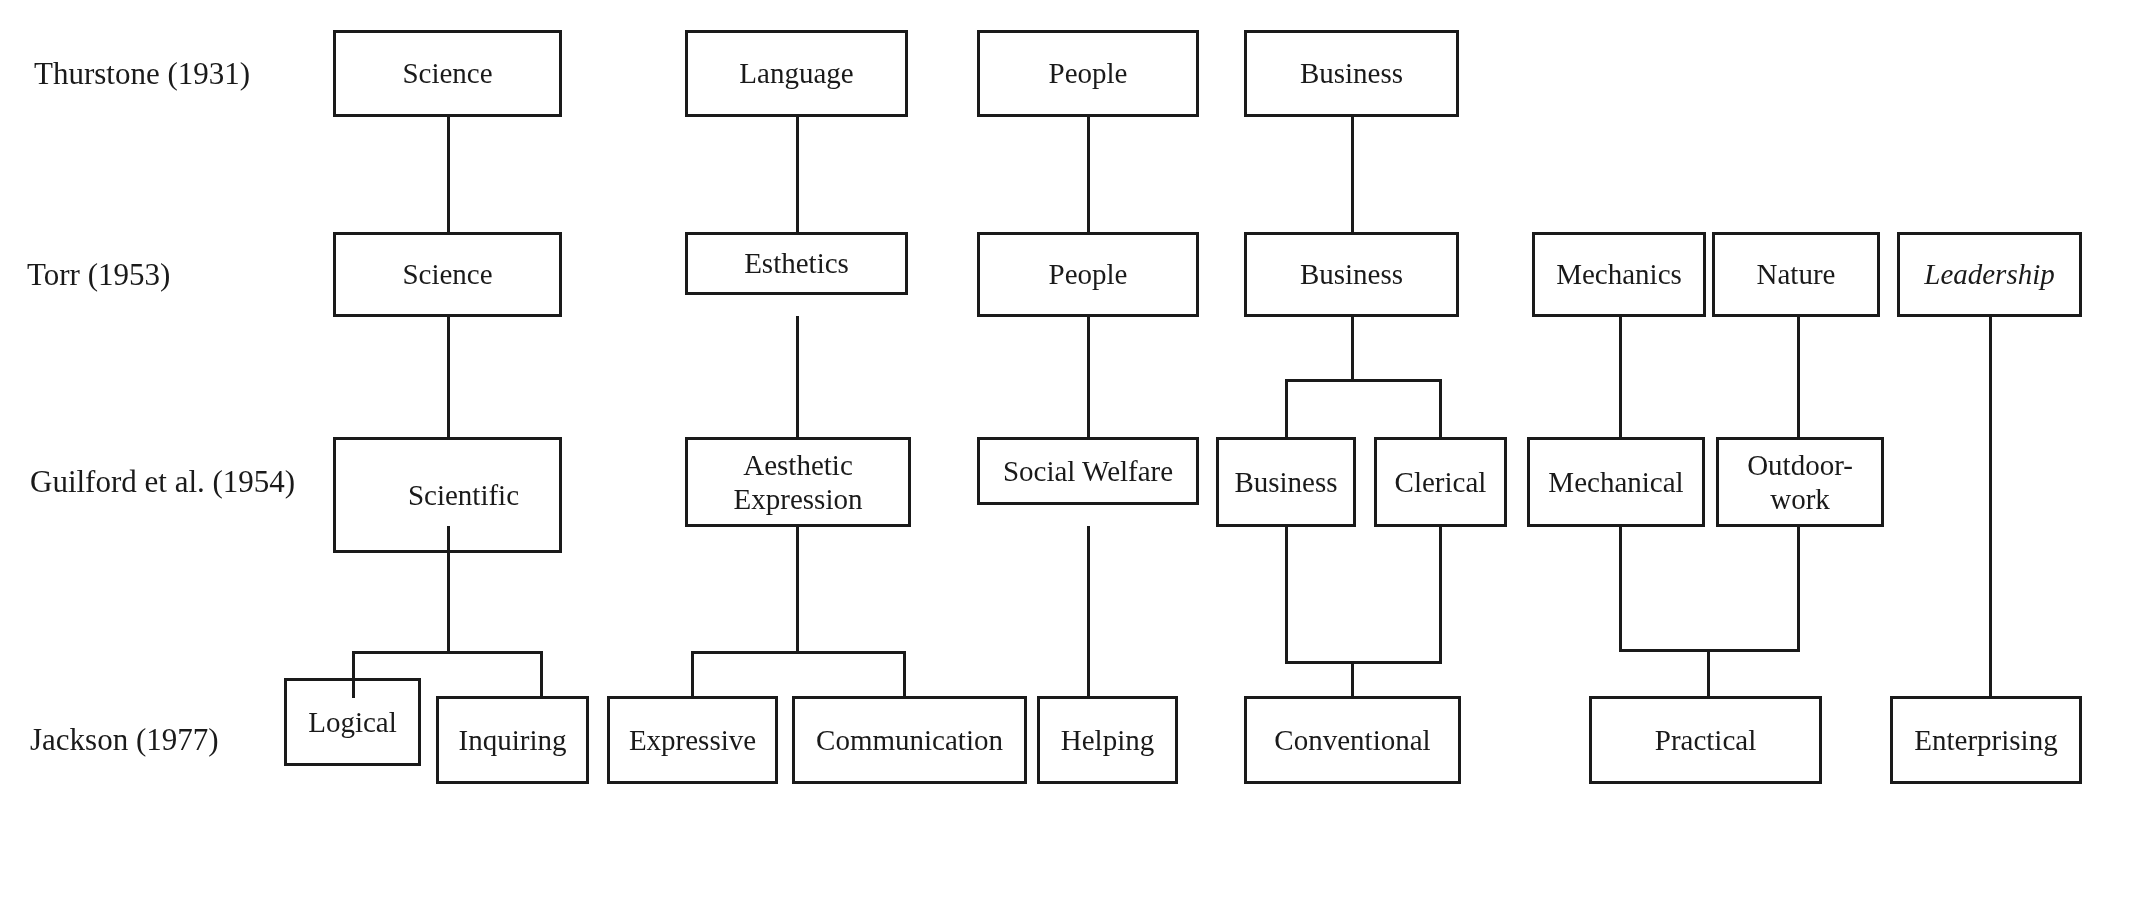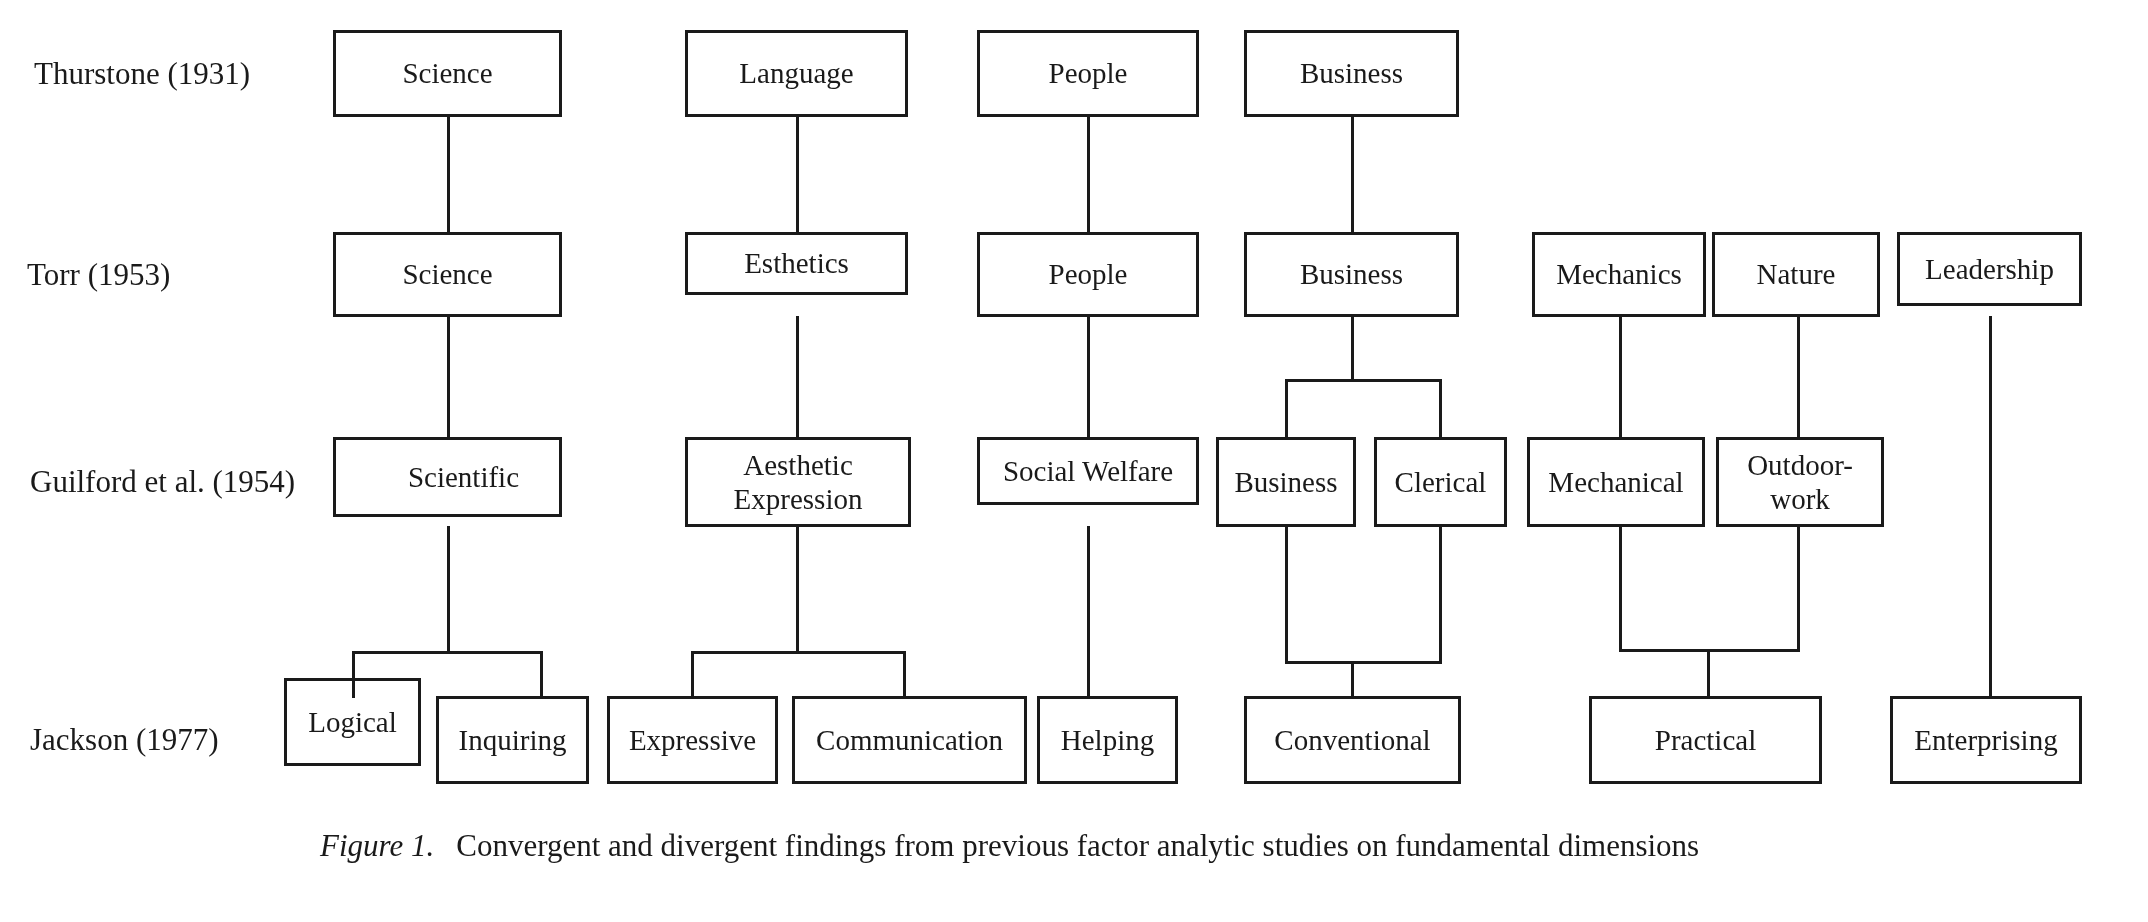--- a/index.html
+++ b/index.html
@@ -63,23 +63,23 @@
       <div class="node" style="left: 685px; top: 30px; width: 223px; height: 87px;">Language</div>
       <div class="node" style="left: 977px; top: 30px; width: 222px; height: 87px;">People</div>
       <div class="node" style="left: 1244px; top: 30px; width: 215px; height: 87px;">Business</div>
       <div class="row-label" style="left: 27px; top: 275px;">Torr (1953)</div>
       <div class="node" style="left: 333px; top: 232px; width: 229px; height: 85px;">Science</div>
       <div class="node" style="left: 685px; top: 232px; width: 223px; height: 63px;">Esthetics</div>
       <div class="node" style="left: 977px; top: 232px; width: 222px; height: 85px;">People</div>
       <div class="node" style="left: 1244px; top: 232px; width: 215px; height: 85px;">Business</div>
       <div class="node" style="left: 1532px; top: 232px; width: 174px; height: 85px;">Mechanics</div>
       <div class="node" style="left: 1712px; top: 232px; width: 168px; height: 85px;">Nature</div>
-      <div class="node" style="left: 1897px; top: 232px; width: 185px; height: 74px;">Leadership</div>
+      <div class="node" style="left: 1897px; top: 232px; width: 185px; height: 85px; font-style: italic;">Leadership</div>
       <div class="row-label" style="left: 30px; top: 482px;">Guilford et al. (1954)</div>
-      <div class="node" style="left: 333px; top: 437px; width: 229px; height: 80px; padding-left: 32px;">Scientific</div>
+      <div class="node" style="left: 333px; top: 437px; width: 229px; height: 116px; padding-left: 32px;">Scientific</div>
       <div class="node" style="left: 685px; top: 437px; width: 226px; height: 90px;">Aesthetic
 Expression</div>
       <div class="node" style="left: 977px; top: 437px; width: 222px; height: 68px; text-align: right;">Social Welfare</div>
       <div class="node" style="left: 1216px; top: 437px; width: 140px; height: 90px;">Business</div>
       <div class="node" style="left: 1374px; top: 437px; width: 133px; height: 90px;">Clerical</div>
       <div class="node" style="left: 1527px; top: 437px; width: 178px; height: 90px;">Mechanical</div>
       <div class="node" style="left: 1716px; top: 437px; width: 168px; height: 90px;">Outdoor-
 work</div>
       <div class="row-label" style="left: 30px; top: 740px;">Jackson (1977)</div>
       <div class="node" style="left: 284px; top: 678px; width: 137px; height: 88px;">Logical</div>
@@ -116,15 +116,14 @@
       <div class="seg" style="left: 1284.5px; top: 525.5px; width: 3px; height: 138px;"></div>
       <div class="seg" style="left: 1438.5px; top: 525.5px; width: 3px; height: 138px;"></div>
       <div class="seg" style="left: 1284.5px; top: 660.5px; width: 157px; height: 3px;"></div>
       <div class="seg" style="left: 1350.5px; top: 660.5px; width: 3px; height: 37px;"></div>
       <div class="seg" style="left: 1618.5px; top: 525.5px; width: 3px; height: 126px;"></div>
       <div class="seg" style="left: 1796.5px; top: 525.5px; width: 3px; height: 126px;"></div>
       <div class="seg" style="left: 1618.5px; top: 648.5px; width: 181px; height: 3px;"></div>
       <div class="seg" style="left: 1706.5px; top: 648.5px; width: 3px; height: 49px;"></div>
     </div>
   <div class="caption">
-    <div><span class="cap-label">Figure 1.</span><span>Convergent and divergent findings from previous factor analytic studies on fundamental dimensions</span></div>
   </div>
 </div>
 
 </body></html>

